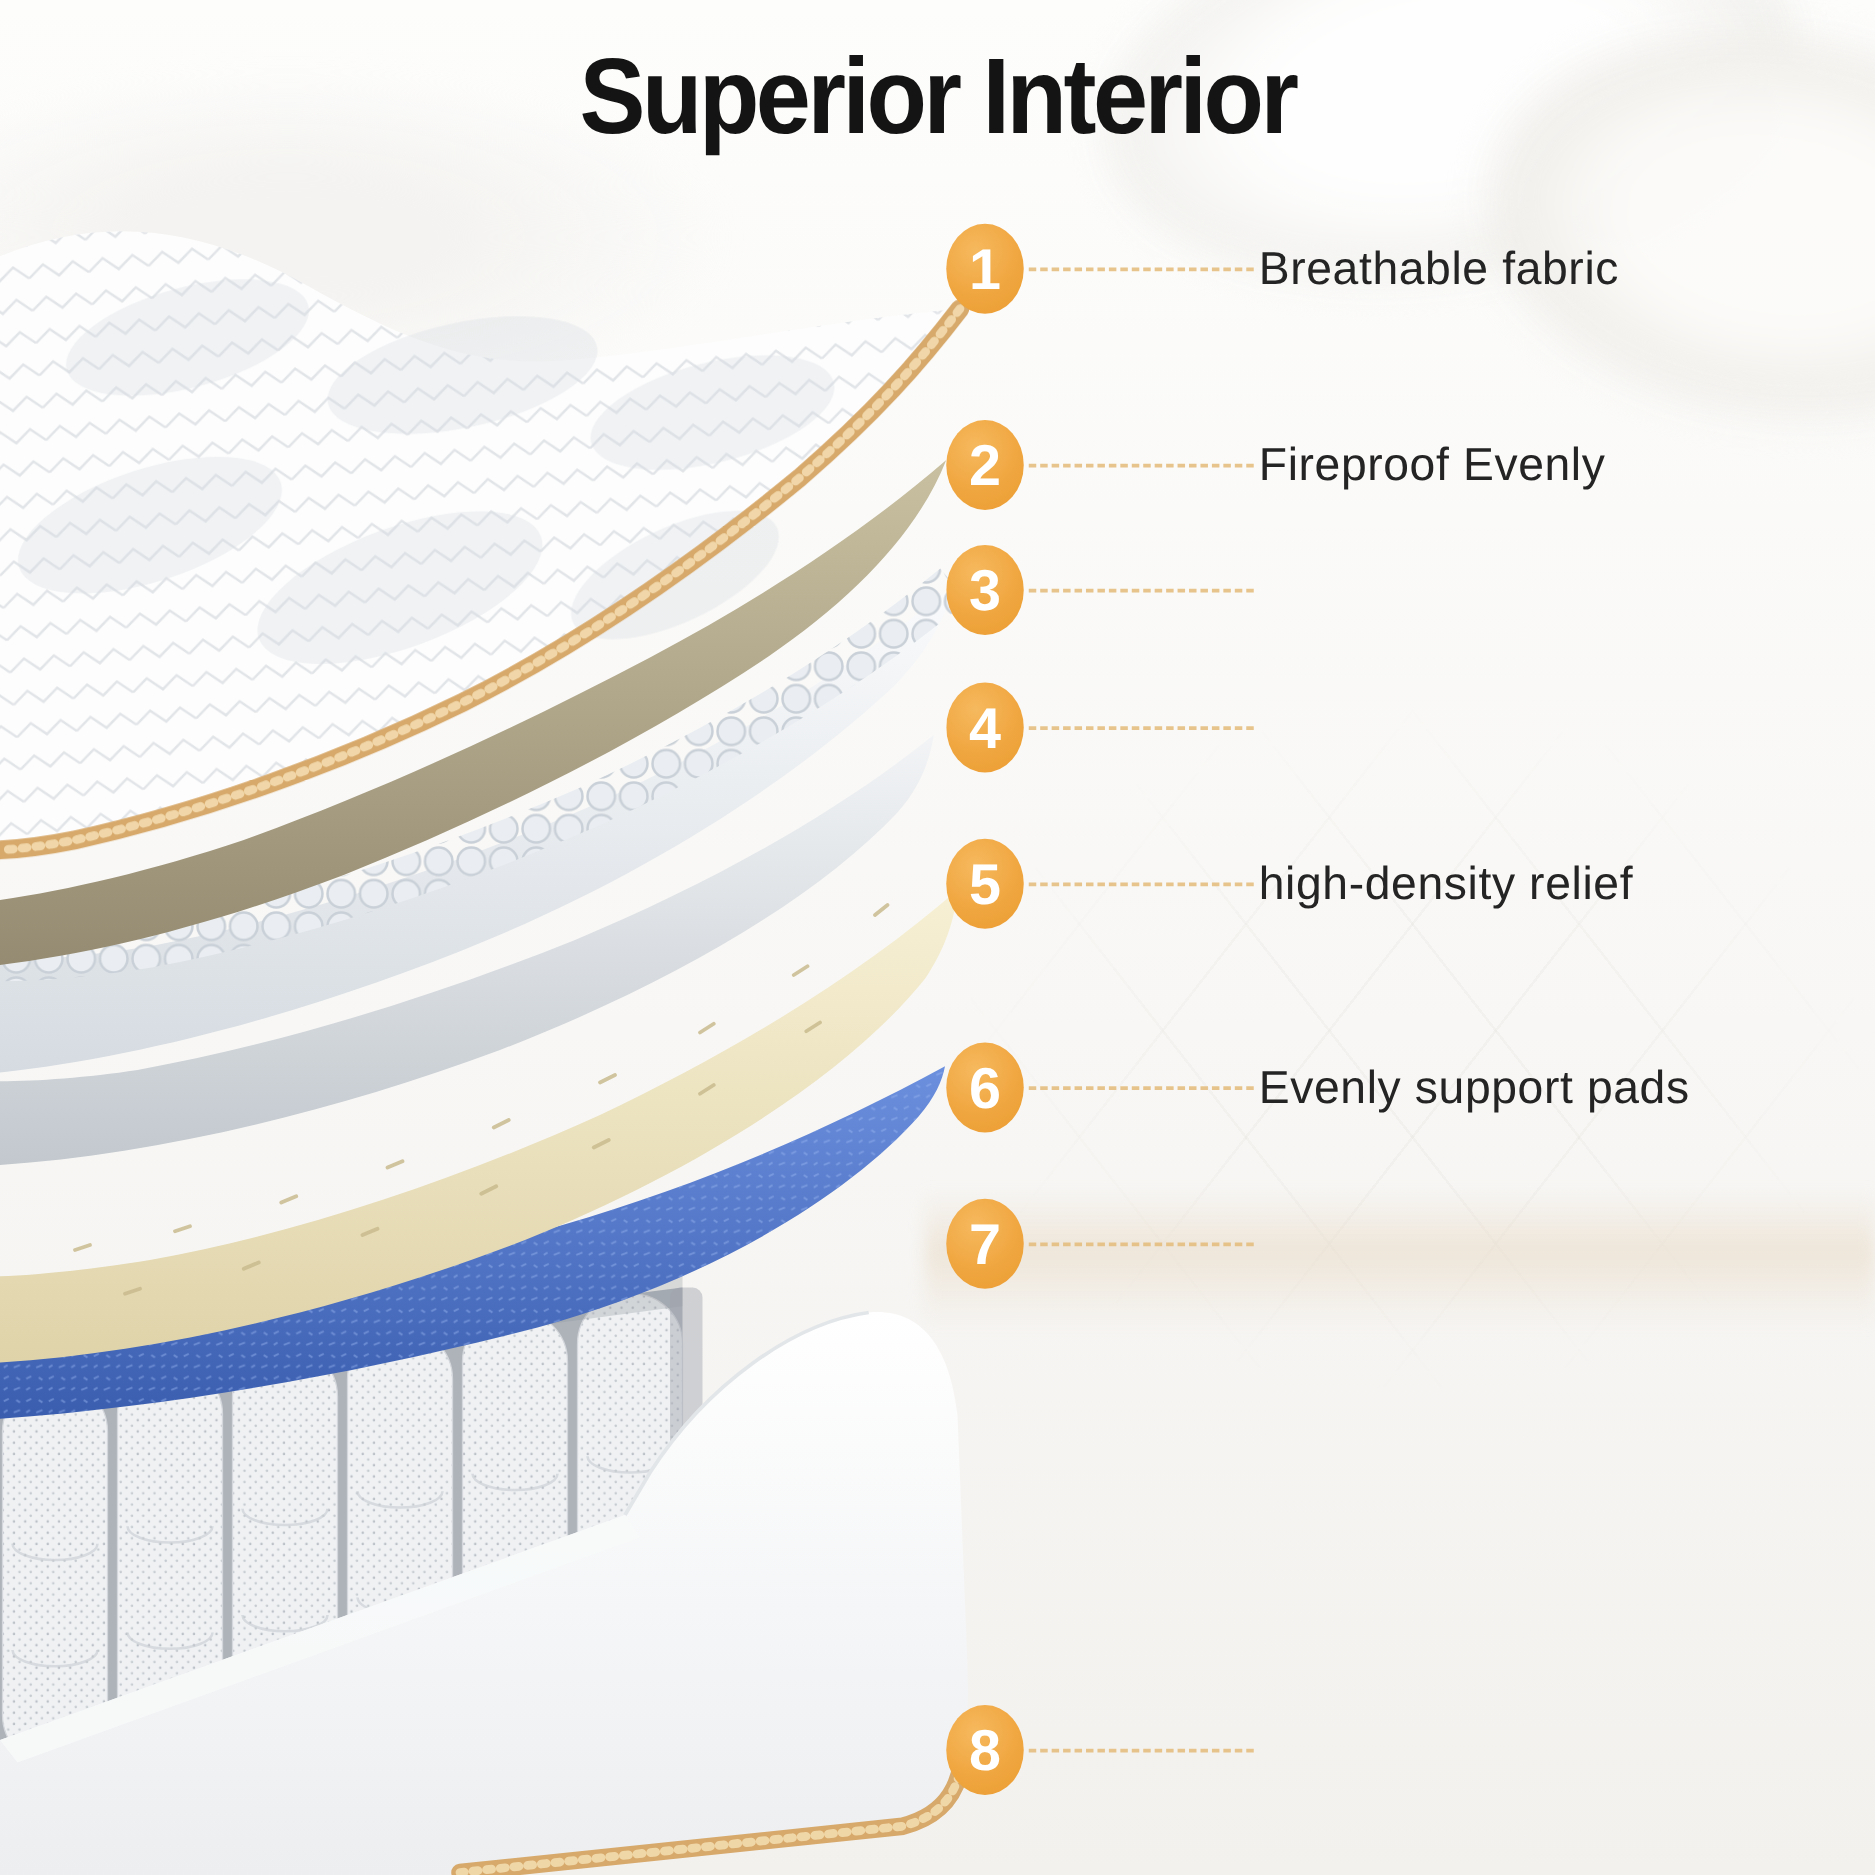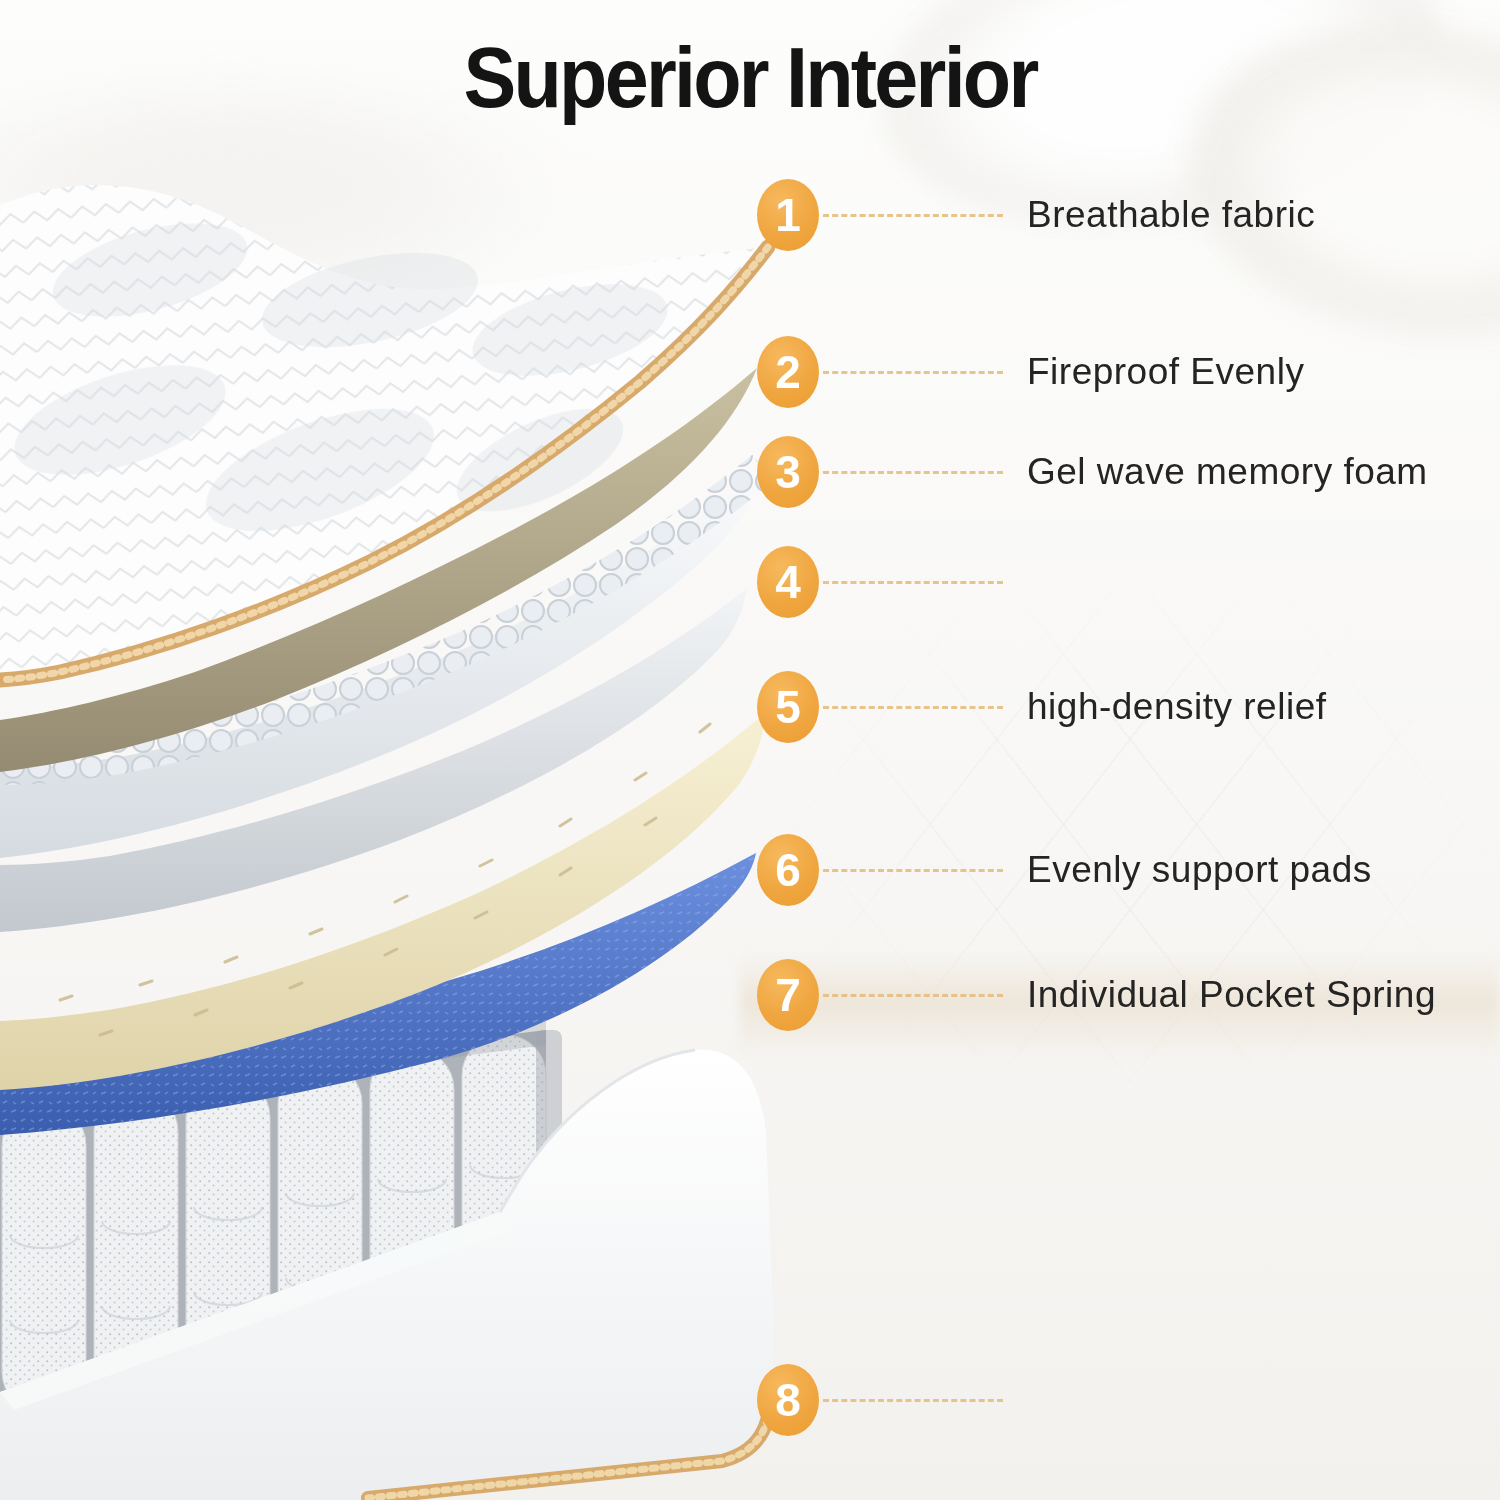--- a/index.html
+++ b/index.html
@@ -36,21 +36,21 @@
   .mattress{position:absolute;left:0;top:0;}
   
   .callout{position:absolute;left:757px;height:74px;display:flex;align-items:center;}
   .num{
     width:62px;height:72px;border-radius:50%;flex:0 0 auto;
     background:radial-gradient(circle at 38% 30%,#f6b95e 0%,#f0a640 55%,#ea9c30 100%);
     color:#ffffff;font-size:46px;font-weight:bold;
     display:flex;align-items:center;justify-content:center;
   }
   .dash{width:180px;height:0;border-top:3px dashed #e5be80;margin-left:4px;opacity:.9;}
-  .lbl{margin-left:24px;font-size:37px;color:#242424;white-space:nowrap;letter-spacing:.5px;}
+  .lbl{margin-left:4px;font-size:37px;color:#242424;white-space:nowrap;letter-spacing:.5px;}
   .c1{top:178px}.c2{top:335px}.c3{top:435px}.c4{top:545px}
   .c5{top:670px}.c6{top:833px}.c7{top:958px}.c8{top:1363px}
 </style>
 </head>
 <body>
 
 <div class="page">
 
   <div class="bg sheet-shadow"></div>
   <div class="bg pillow1"></div>
@@ -166,39 +166,37 @@
     <div class="lbl">Breathable fabric</div>
   </div>
   <div class="callout c2">
     <div class="num">2</div>
     <div class="dash"></div>
     <div class="lbl">Fireproof Evenly</div>
   </div>
   <div class="callout c3">
     <div class="num">3</div>
     <div class="dash"></div>
-    <div class="lbl">Gel wave memory foam</div>
   </div>
   <div class="callout c4">
     <div class="num">4</div>
     <div class="dash"></div>
   </div>
   <div class="callout c5">
     <div class="num">5</div>
     <div class="dash"></div>
     <div class="lbl">high-density relief</div>
   </div>
   <div class="callout c6">
     <div class="num">6</div>
     <div class="dash"></div>
     <div class="lbl">Evenly support pads</div>
   </div>
   <div class="callout c7">
     <div class="num">7</div>
     <div class="dash"></div>
-    <div class="lbl">Individual Pocket Spring</div>
   </div>
   <div class="callout c8">
     <div class="num">8</div>
     <div class="dash"></div>
   </div>
 
 </div>
 
 </body></html>

